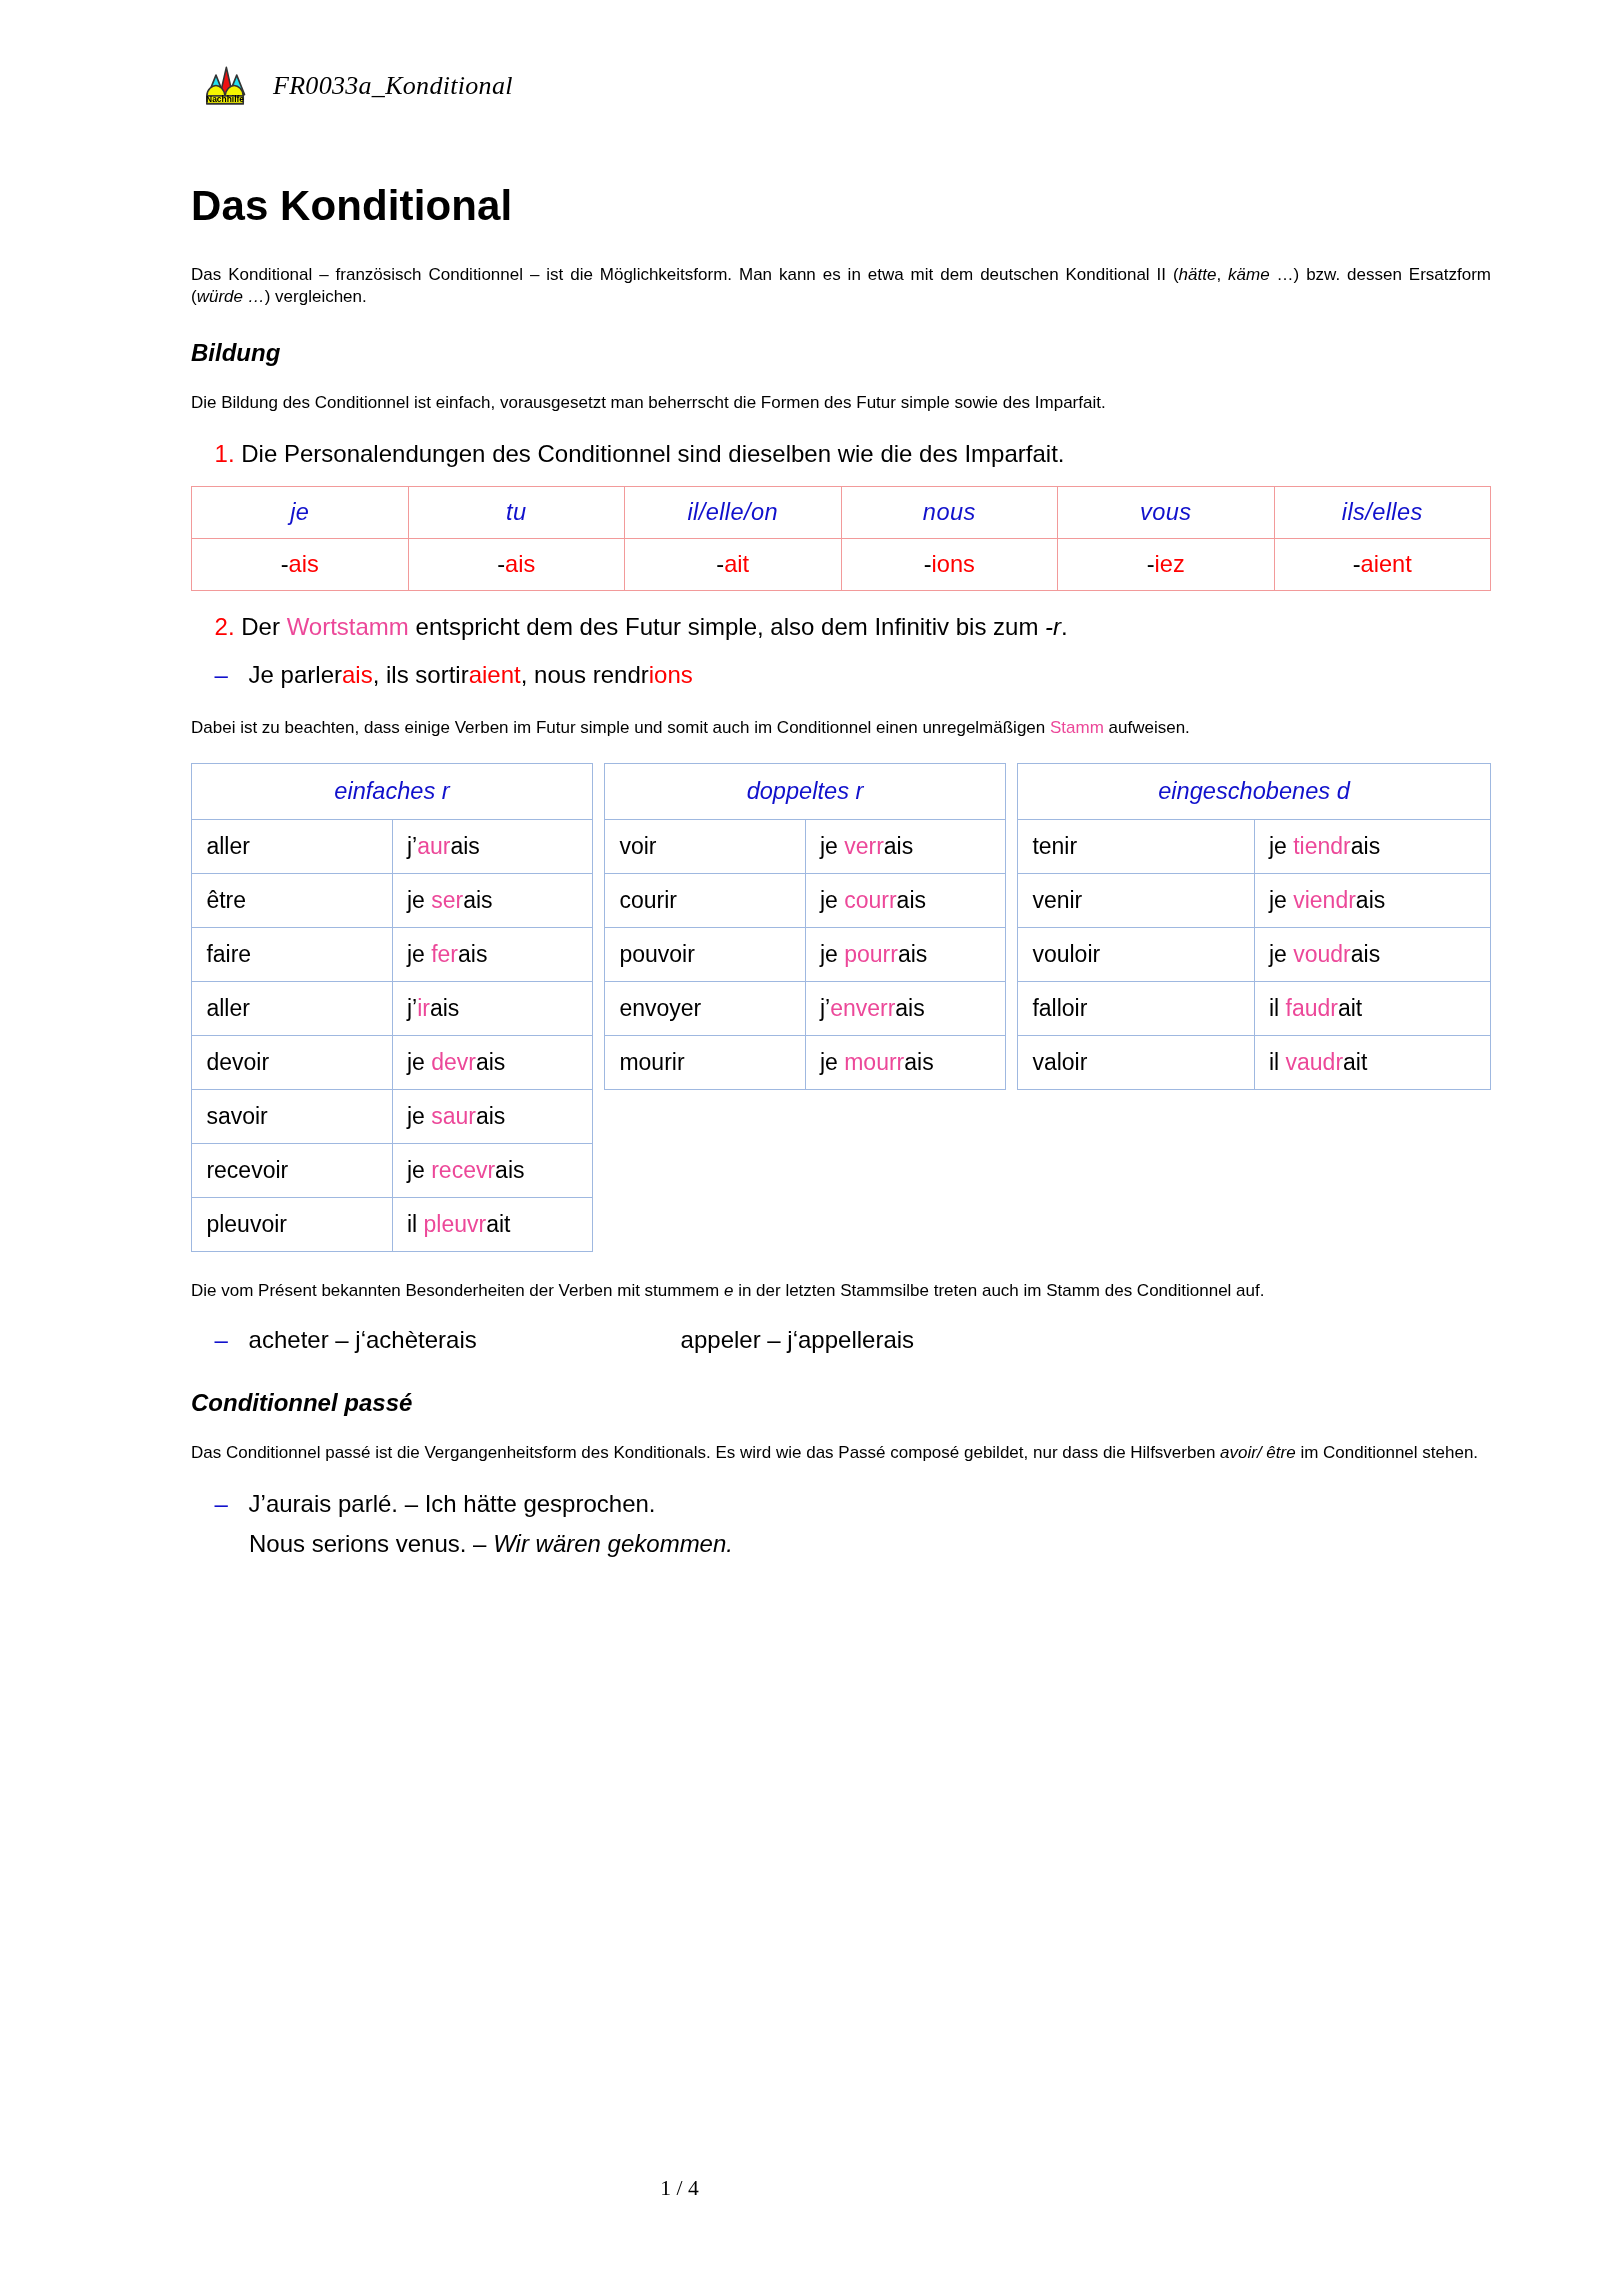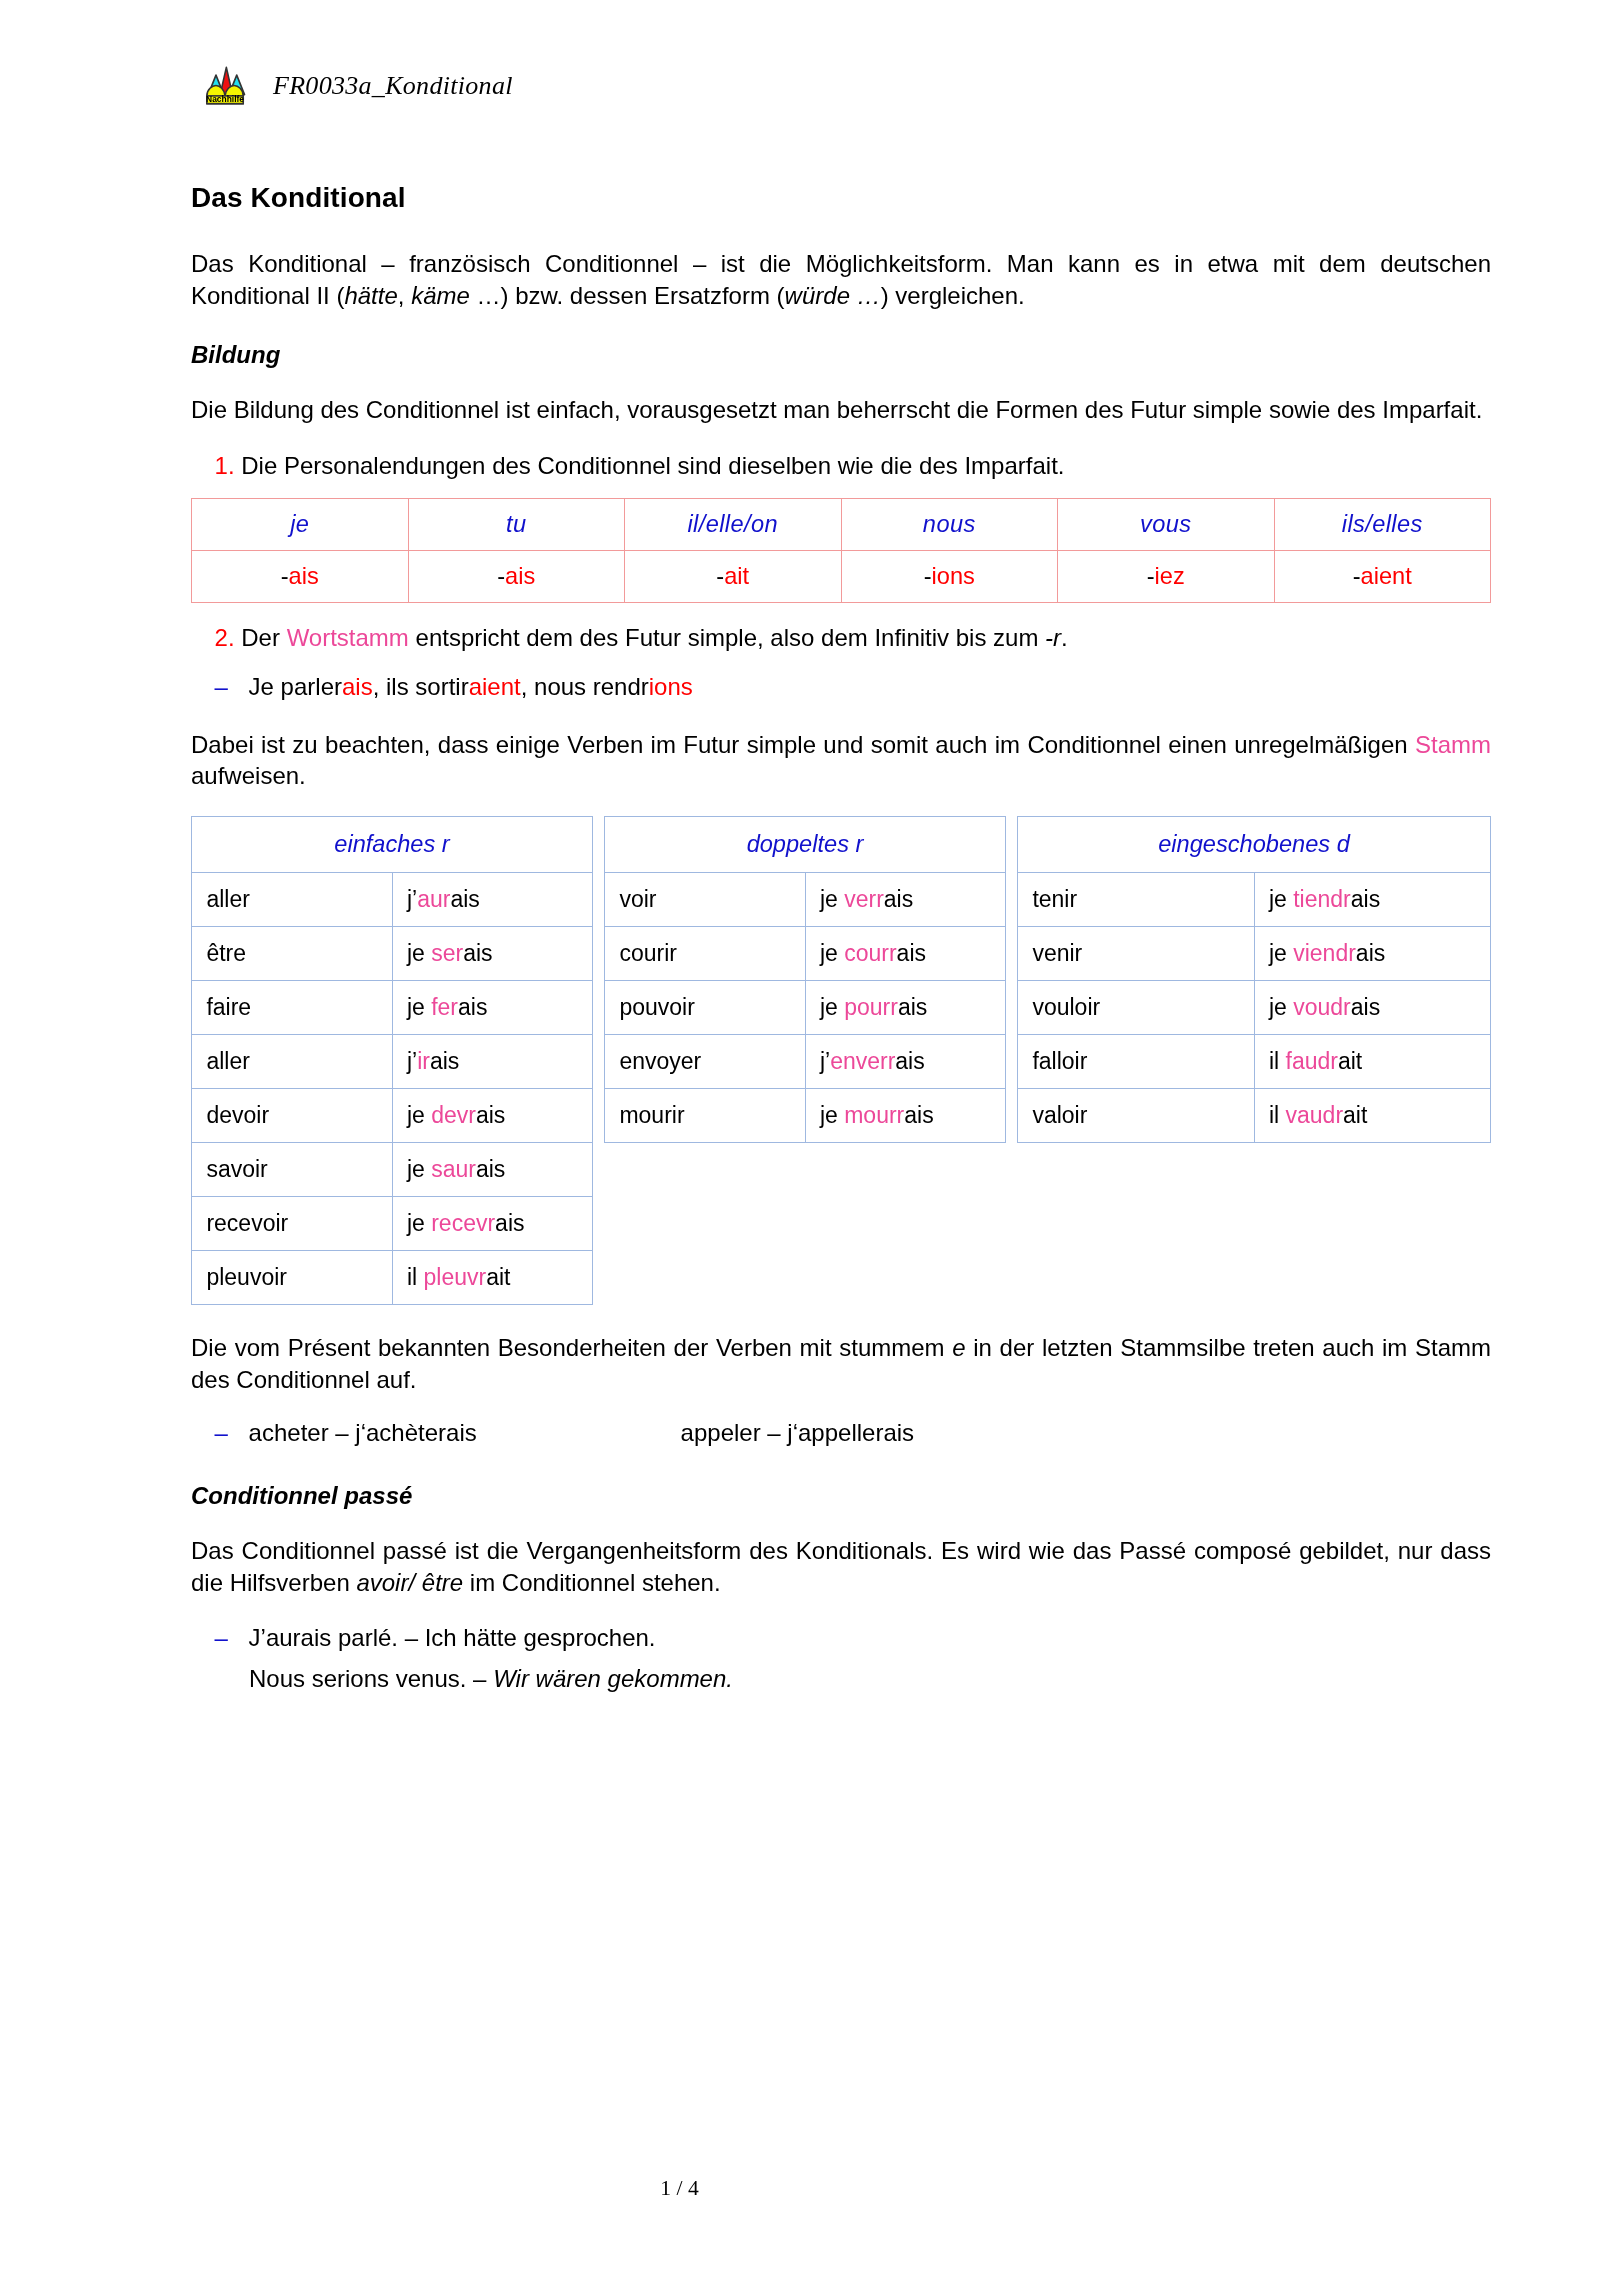--- a/index.html
+++ b/index.html
@@ -50,28 +50,28 @@
 
   
   .content {
     position: absolute;
     left: 191px;
     top: 182px;
     width: 1300px;
   }
 
   h1.doc-title {
-    font-size: 28px;
+    font-size: 42px;
     font-weight: bold;
     margin: 0 0 34px 0;
     letter-spacing: 0.1px;
   }
 
   p.body-text {
-    font-size: 24px;
+    font-size: 17px;
     line-height: 1.32;
     margin: 0 0 23.6px 0;
     text-align: justify;
     text-justify: inter-word;
   }
 
   h2.sub-head {
     font-size: 24px;
     font-weight: bold;
     font-style: italic;

